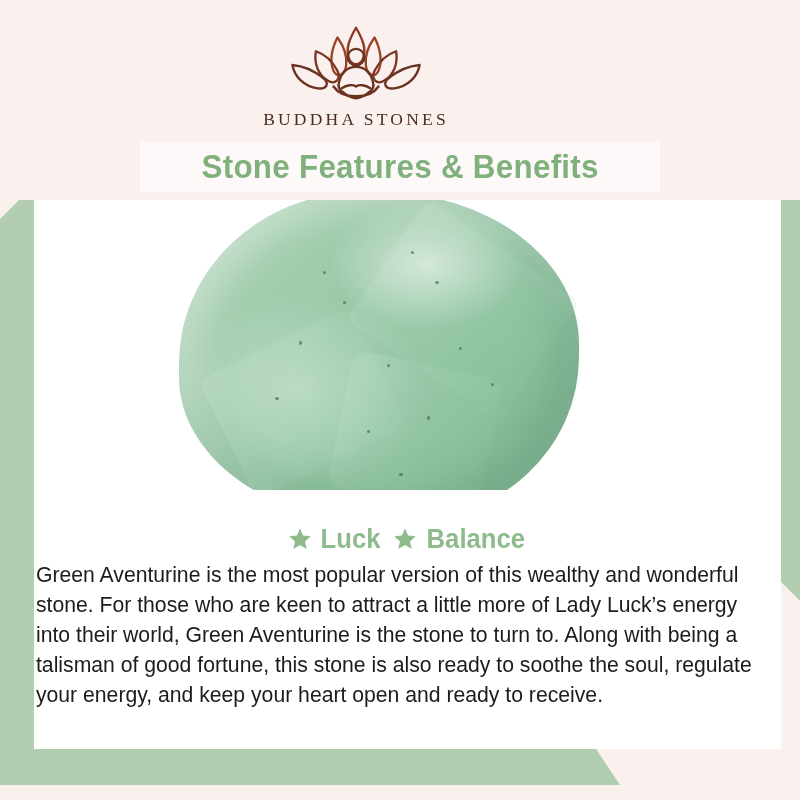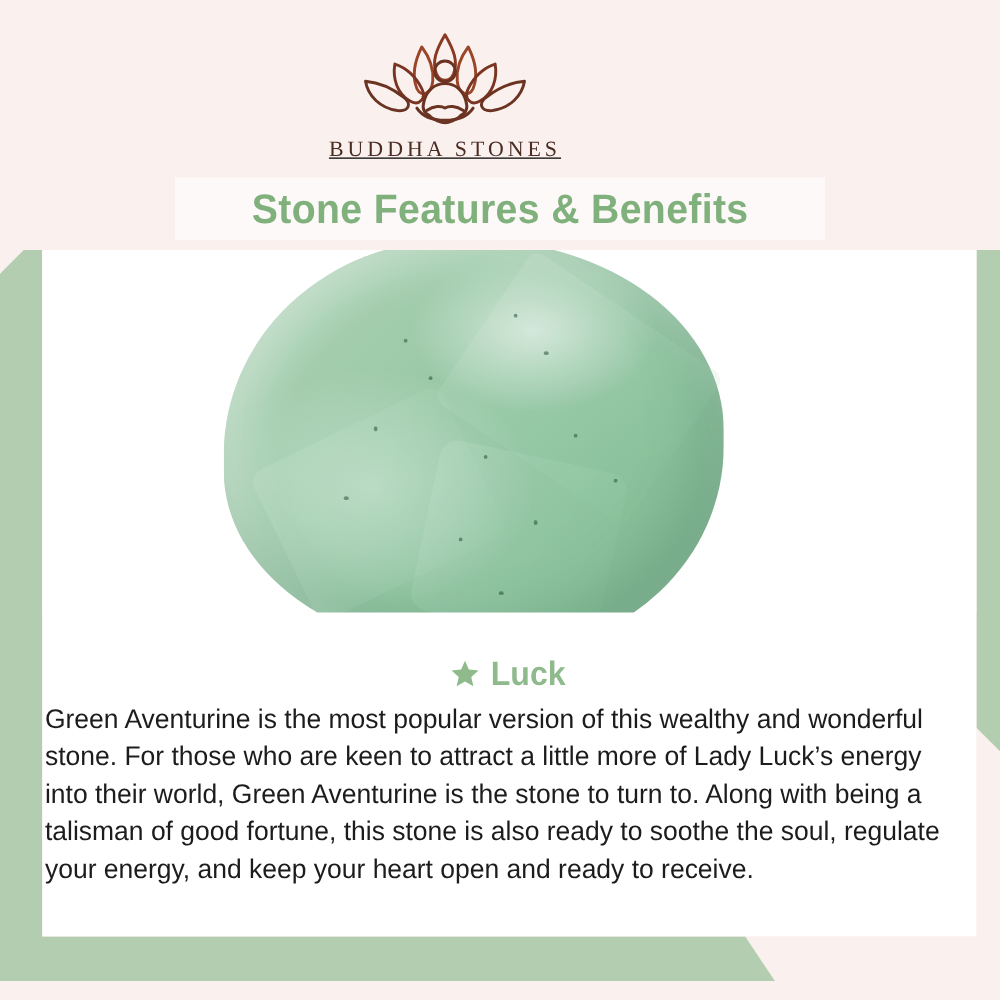--- a/index.html
+++ b/index.html
@@ -34,21 +34,21 @@
     background:#ffffff;
   }
 
   
   .header {
     position:absolute; left:0; top:0; width:800px; height:200px;
     background:#faf0ee;
   }
   .logo-wrap {
     position:absolute; left:0; top:18px; width:712px;
-    display:flex; flex-direction:column; align-items:center;text-decoration:underline;
+    display:flex; flex-direction:column; align-items:center;
   }
   .logo-mark { width:170px; height:90px; display:block; }
   .logo-text {
     font-family:"Liberation Serif", serif;
     font-size:17.5px;
     letter-spacing:3.2px;
     color:#4a2c23;
     margin-top:1px;
   }
 
@@ -185,15 +185,21 @@
 
 </div>
 
 <div class="keywords">
   <div class="kw">
     <svg class="star" viewBox="0 0 24 24">
       <polygon points="12,1.5 15.1,8.6 22.8,9.3 17,14.5 18.7,22 12,18.1 5.3,22 7,14.5 1.2,9.3 8.9,8.6" fill="#8fba8c"></polygon>
     </svg>
     <span class="kw-label">Luck</span>
   </div>
+  <div class="kw">
+    <svg class="star" viewBox="0 0 24 24">
+      <polygon points="12,1.5 15.1,8.6 22.8,9.3 17,14.5 18.7,22 12,18.1 5.3,22 7,14.5 1.2,9.3 8.9,8.6" fill="#8fba8c"></polygon>
+    </svg>
+    <span class="kw-label">Balance</span>
+  </div>
 </div>
 
 <div class="body-copy">Green Aventurine is the most popular version of this wealthy and wonderful stone. For those who are keen to attract a little more of Lady Luck’s energy into their world, Green Aventurine is the stone to turn to. Along with being a talisman of good fortune, this stone is also ready to soothe the soul, regulate your energy, and keep your heart open and ready to receive.</div>
 
 </body></html>

